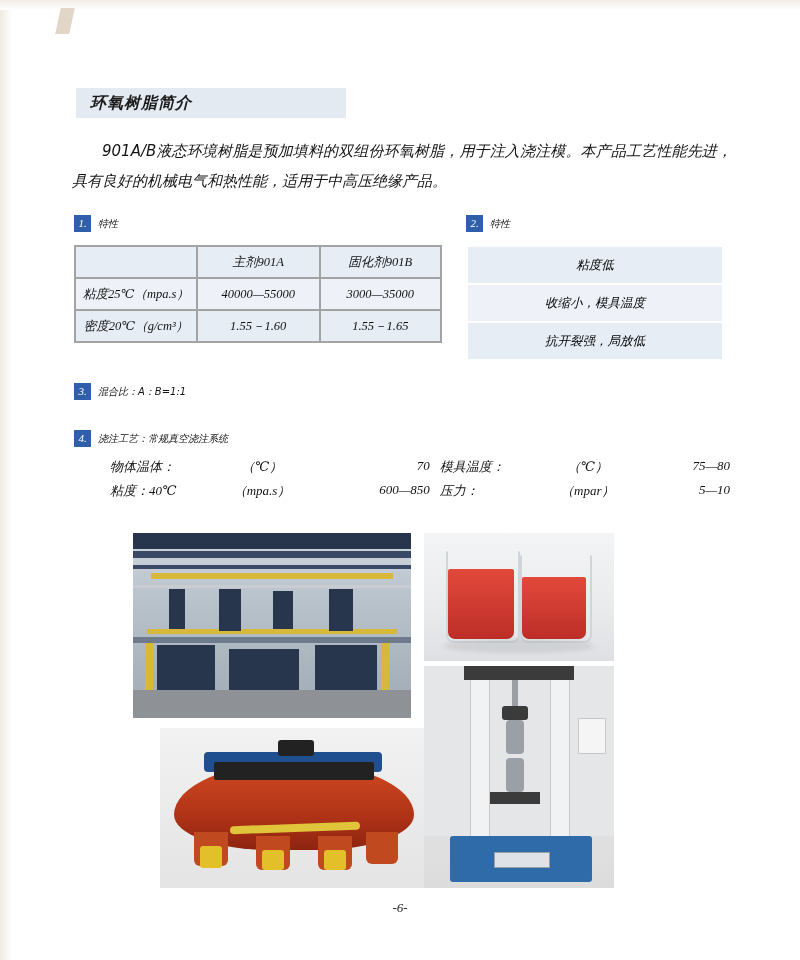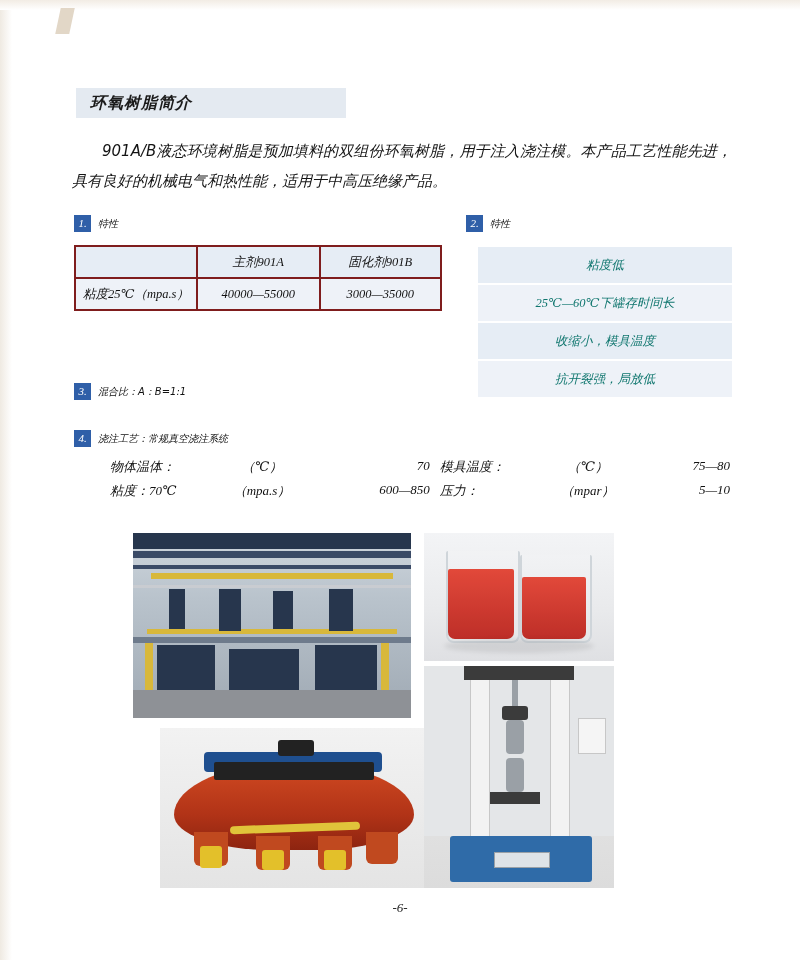--- a/index.html
+++ b/index.html
@@ -58,40 +58,40 @@
   #sec4{left:74px;top:430px;}
 
   
   .tbl1{
     position:absolute;left:74px;top:245px;width:368px;
     border-collapse:collapse;
     font-family:"Liberation Serif","DejaVu Serif",serif;
     font-size:12.5px;color:#111;
   }
   .tbl1 td{
-    border:2px solid #7f1d1d;
+    border:2px solid #a3a3a3;
     text-align:center;
     height:26px;
     padding:2px 3px;
     background:#e8eef5;
     white-space:nowrap;
   }
   .tbl1 tr:nth-child(odd) td{background:#e6edf5;}
   .tbl1 tr:nth-child(even) td{background:#eef2f8;}
   .tbl1 td.blank{background:#e6edf5;}
   .tbl1 td.c0{width:116px;}
   .tbl1 td.c1{width:126px;}
   .tbl1 td.c2{width:126px;}
 
   
   .tbl2{
-    position:absolute;left:476px;top:245px;width:258px;
+    position:absolute;left:466px;top:245px;width:258px;
     border-collapse:collapse;
     font-family:"Liberation Serif","DejaVu Serif",serif;
-    font-size:12.5px;color:#0f766e;
+    font-size:12.5px;color:#000000;
   }
   .tbl2 td{
     border:2px solid #ffffff;
     text-align:center;height:32px;padding:2px 4px;
     background:#e6edf5;white-space:nowrap;
   }
   .tbl2 tr:nth-child(even) td{background:#eef2f8;}
 
   
   .params{
@@ -183,30 +183,32 @@
         <tr>
           <td class="c0 blank"></td>
           <td class="c1">主剂901A</td>
           <td class="c2">固化剂901B</td>
         </tr>
         <tr>
           <td class="c0">粘度25℃（mpa.s）</td>
           <td class="c1">40000—55000</td>
           <td class="c2">3000—35000</td>
         </tr>
+        <tr>
+          <td class="c0">密度20℃（g/cm³）</td>
+          <td class="c1">1.55－1.60</td>
+          <td class="c2">1.55－1.65</td>
+        </tr>
       </tbody>
     </table>
 
     <table class="tbl2">
       <tbody>
         <tr>
             <td>粘度低</td>
-          </tr>
-        <tr>
-            <td>25℃—60℃下罐存时间长</td>
           </tr>
         <tr>
             <td>收缩小，模具温度</td>
           </tr>
         <tr>
             <td>抗开裂强，局放低</td>
           </tr>
       </tbody>
     </table>
 
@@ -223,21 +225,21 @@
     <div class="params">
       <div class="row">
         <span class="p-l1">物体温体：</span>
         <span class="p-l2">（℃）</span>
         <span class="p-l3">70</span>
         <span class="p-r1">模具温度：</span>
         <span class="p-r2">（℃）</span>
         <span class="p-r3">75—80</span>
       </div>
       <div class="row">
-        <span class="p-l1">粘度：70℃</span>
+        <span class="p-l1">粘度：40℃</span>
         <span class="p-l2">（mpa.s）</span>
         <span class="p-l3">600—850</span>
         <span class="p-r1">压力：</span>
         <span class="p-r2">（mpar）</span>
         <span class="p-r3">5—10</span>
       </div>
     </div>
 
     <div class="photo" id="photo-factory">
       <div class="fac-sky"></div>

